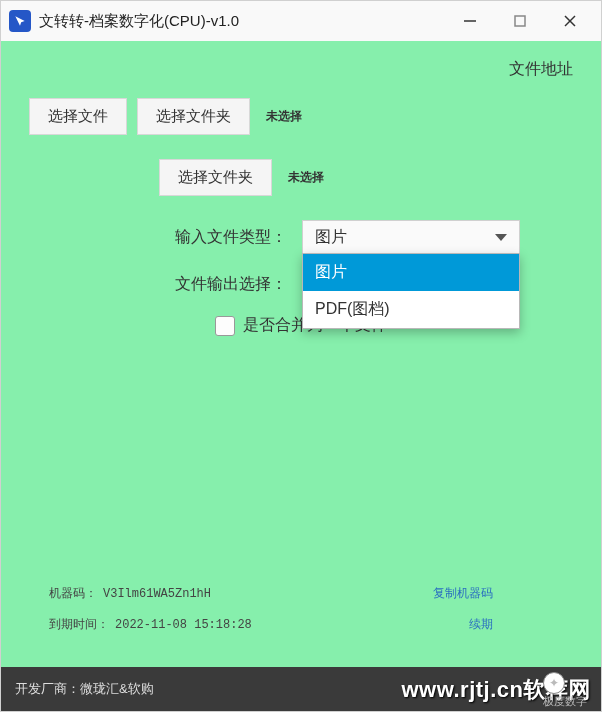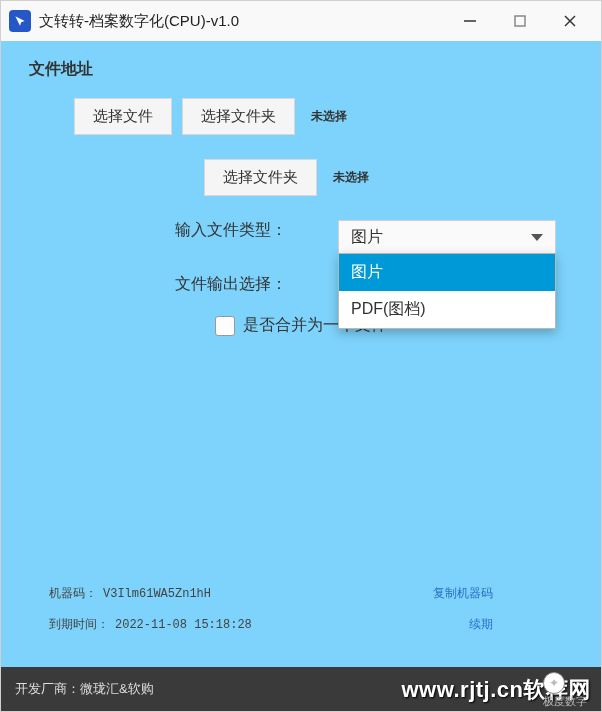--- a/index.html
+++ b/index.html
@@ -6,21 +6,21 @@
     body {
       font-family: "Microsoft YaHei", sans-serif;
       background: #f0f0f0;
       width: 602px;
       height: 712px;
       overflow: hidden;
     }
     .window {
       width: 602px;
       height: 712px;
-      background: #7dd3fc;
+      background: #86efac;
       border: 1px solid #d0d0d0;
       position: relative;
     }
     .titlebar {
       height: 40px;
       display: flex;
       align-items: center;
       padding: 0 8px;
       background: #f9f9f9;
     }
@@ -52,55 +52,52 @@
       align-items: center;
       justify-content: center;
       color: #444;
       cursor: pointer;
     }
     .content {
       padding: 18px 28px 0 28px;
       position: relative;
     }
     .section-label {
-      text-align: left;
+      text-align: right;
       font-size: 16px;
       color: #333;
       margin-bottom: 18px;
-      font-weight: bold;
     }
     .row {
       display: flex;
       align-items: center;
       gap: 10px;
       margin-bottom: 24px;
-      margin-left: 45px;
     }
     .btn {
       background: #f5f5f5;
       border: 1px solid #d8d8d8;
       padding: 8px 18px;
       font-size: 15px;
       color: #333;
       cursor: pointer;
       font-family: inherit;
     }
     .status-text {
       font-size: 12px;
       color: #333;
       margin-left: 6px;
       font-weight: bold;
     }
     .row-indent { padding-left: 130px; }
     .row-indent2 { padding-left: 108px; }
     .field-row {
       display: flex;
-      align-items: flex-start;
+      align-items: center;
       margin-bottom: 20px;
-      gap: 36px;
     }
     .field-label {
       width: 165px;
       text-align: right;
       font-size: 16px;
       color: #333;
       padding-right: 15px;
     }
     .select-box {
       flex: 0 0 218px;

